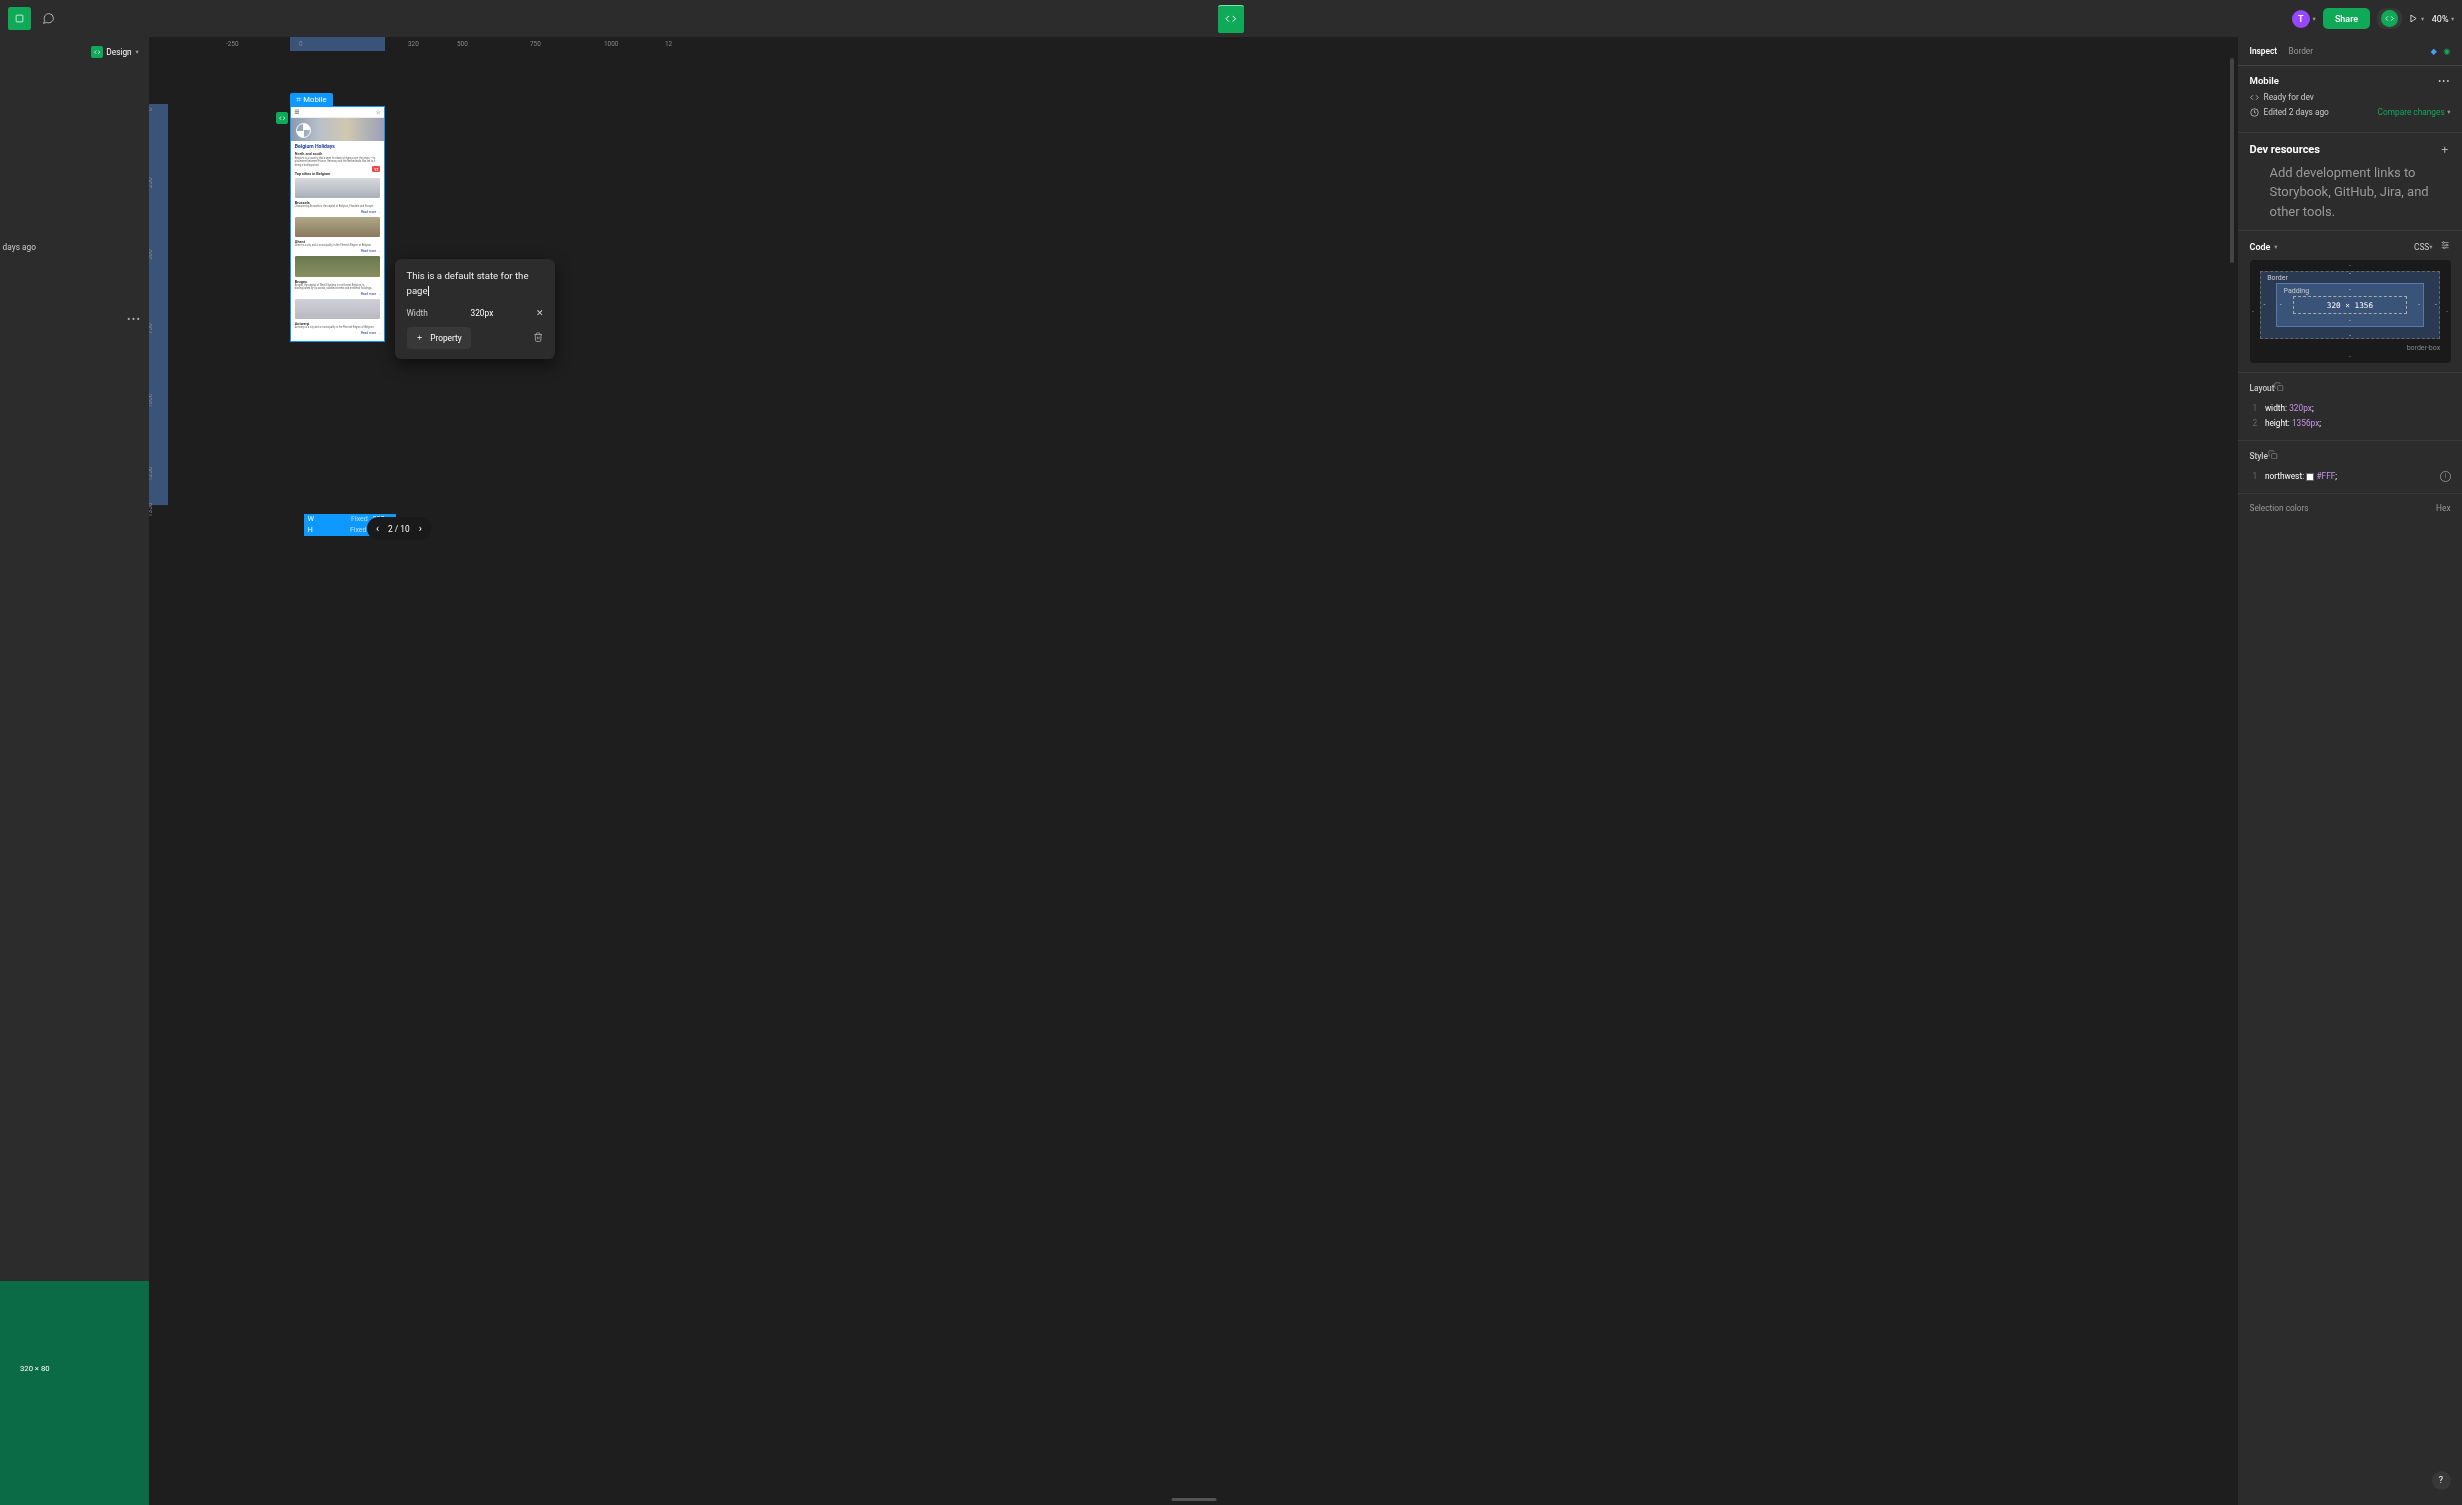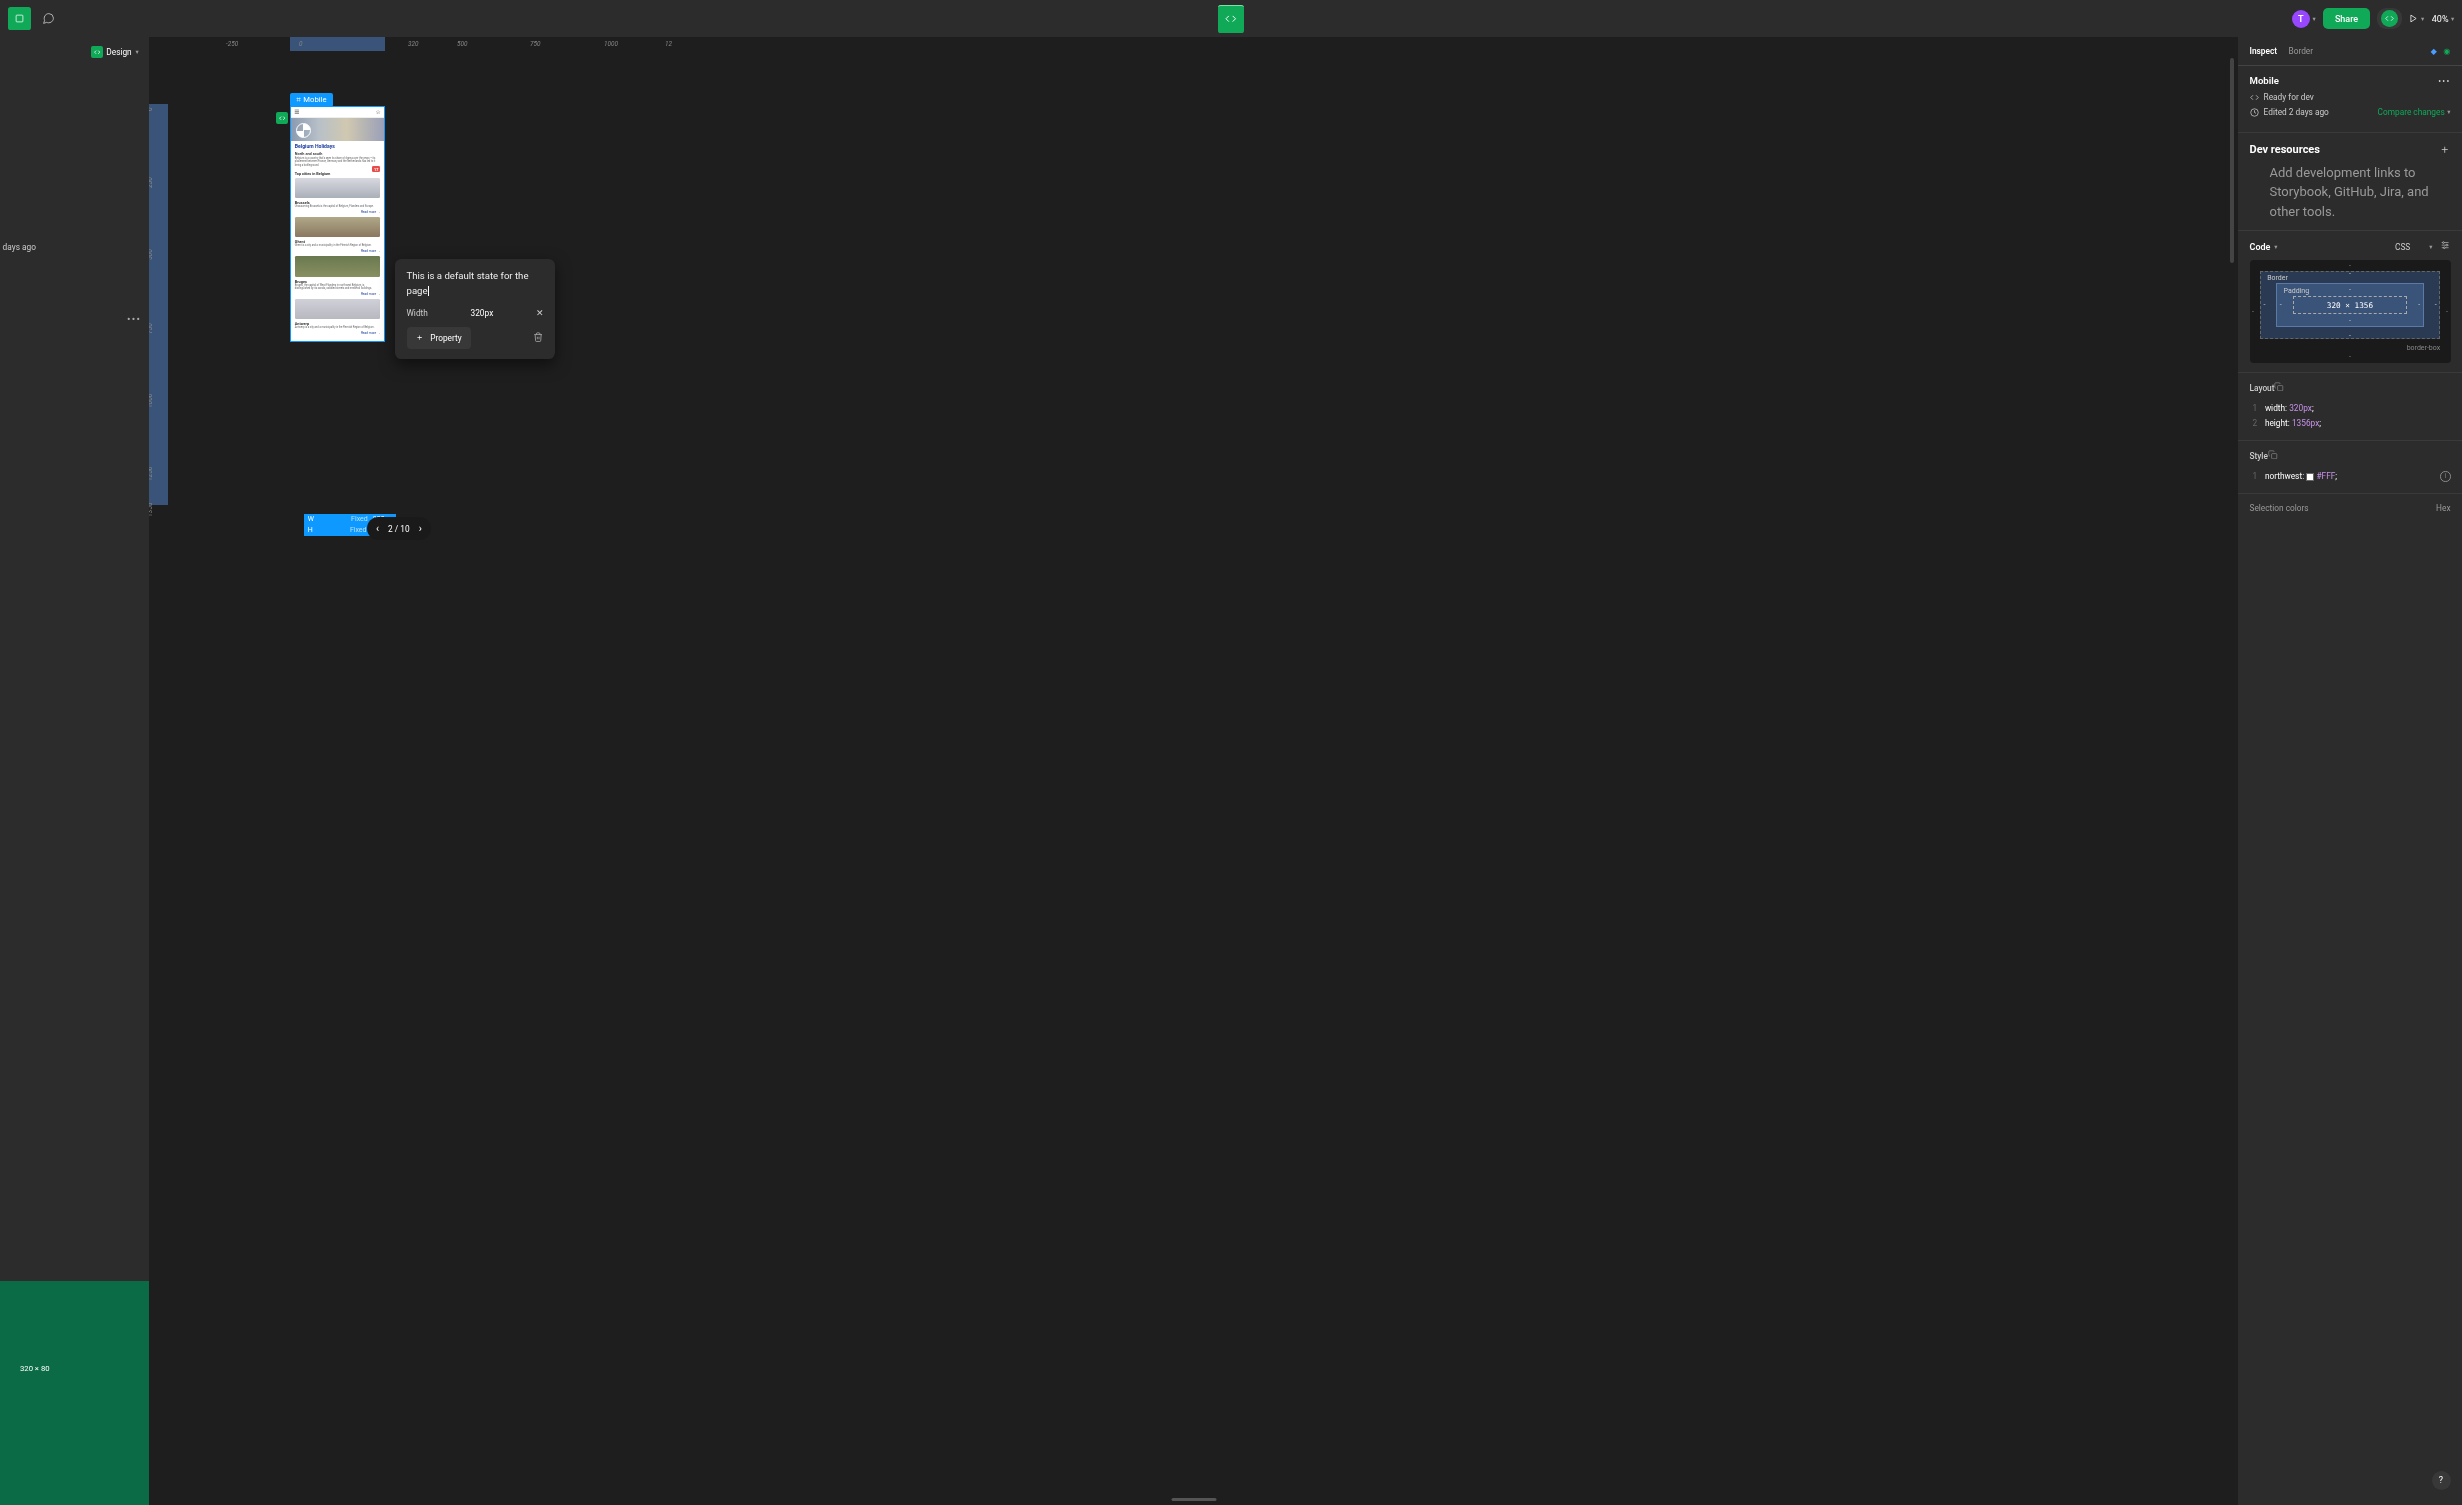--- a/index.html
+++ b/index.html
@@ -28,21 +28,21 @@
 .left-green-block { position: absolute; bottom: 0; left: 0; width: 149px; height: 224px; background: #0b6b47; }
 .left-ago { position: absolute; left: 0; top: 205px; font-size: 8.3px; color: #ccc; padding-left: 2.6px; }
 .left-dots { position: absolute; top: 276px; right: 7.7px; font-size: 10.3px; color: #aaa; letter-spacing: 1.3px; }
 .left-dims { position: absolute; top: 372px; left: 0; font-size: 7.7px; color: #fff; }
 
 
 .canvas { position: absolute; top: 37px; left: 149px; right: 224px; bottom: 0; background: #1e1e1e; overflow: hidden; }
 
 
 .ruler-h { position: absolute; top: 0; left: 19px; right: 0; height: 14px; display: flex; }
-.ruler-h-tick { position: absolute; font-size: 6.4px; color: #888; top: 2.6px; font-style: italic; }
+.ruler-h-tick { position: absolute; font-size: 6.4px; color: #888; top: 2.6px; }
 .ruler-v { position: absolute; left: 0; top: 14px; bottom: 0; width: 19px; }
 .ruler-v-tick { position: absolute; font-size: 6.4px; color: #888; left: 1.3px; transform: rotate(-90deg); transform-origin: left center; }
 .ruler-highlight-h { position: absolute; top: 0; height: 14px; background: #3a5378; }
 .ruler-highlight-v { position: absolute; left: 0; width: 19px; background: #3a5378; }
 
 
 .frame-label { position: absolute; background: #0d99ff; color: #fff; font-size: 7.7px; padding: 1.9px 6.4px; border-radius: 1.9px; display: flex; align-items: center; gap: 2.6px; }
 .frame-container { position: absolute; }
 .mobile-frame { border: 1.3px solid #0d99ff; background: #fff; width: 95px; position: relative; }
 .dev-badge-small { position: absolute; left: -14px; top: 6.4px; width: 11.5px; height: 11.5px; background: #0fa958; border-radius: 1.9px; display: flex; align-items: center; justify-content: center; }
@@ -94,21 +94,21 @@
 .panel-tab.active { color: #fff; font-weight: 600; }
 .panel-icons-right { position: absolute; right: 11.5px; top: 9px; display: flex; gap: 6.4px; }
 .panel-section { padding: 9px 11.5px; border-bottom: 0.6px solid #3a3a3a; }
 .panel-heading { display: flex; justify-content: space-between; align-items: center; margin-bottom: 6.4px; }
 .panel-heading h3 { font-size: 9.6px; font-weight: 600; }
 .panel-row { display: flex; align-items: center; gap: 5.1px; color: #ccc; margin-bottom: 5.1px; }
 .compare { color: #0fa958; display: flex; align-items: center; gap: 2.6px; cursor: pointer; }
 .dev-res-desc { color: #999; font-size: 13px; line-height: 1.5; margin-left: 20px; }
 .plus-icon { cursor: pointer; font-size: 11.5px; color: #ccc; }
 .code-header { display: flex; justify-content: space-between; align-items: center; }
-.css-dropdown { display: flex; align-items: center; gap: 19px; color: #ccc; cursor: pointer; }
+.css-dropdown { display: flex; align-items: center; gap: 0; color: #ccc; cursor: pointer; }
 
 
 .box-model { background: #1a1a1a; border-radius: 3.8px; padding: 10.3px; margin-top: 7.7px; position: relative; }
 .bm-border { border: 0.6px dashed #666; padding: 11.5px 15.4px; position: relative; background: #2a3a52; }
 .bm-border-label { position: absolute; top: 2.6px; left: 6.4px; font-size: 7px; color: #ccc; }
 .bm-padding { border: 0.6px solid #5b7aa8; padding: 11.5px 15.4px; background: #3a5378; position: relative; }
 .bm-padding-label { position: absolute; top: 2.6px; left: 6.4px; font-size: 7px; color: #ccc; }
 .bm-content { border: 0.6px dashed #aaa; padding: 3.8px 7.7px; text-align: center; font-size: 7.7px; font-family: monospace; }
 .bm-val { position: absolute; font-size: 7px; color: #ccc; }
 .bm-top { top: -1.3px; left: 50%; transform: translateX(-50%); }

